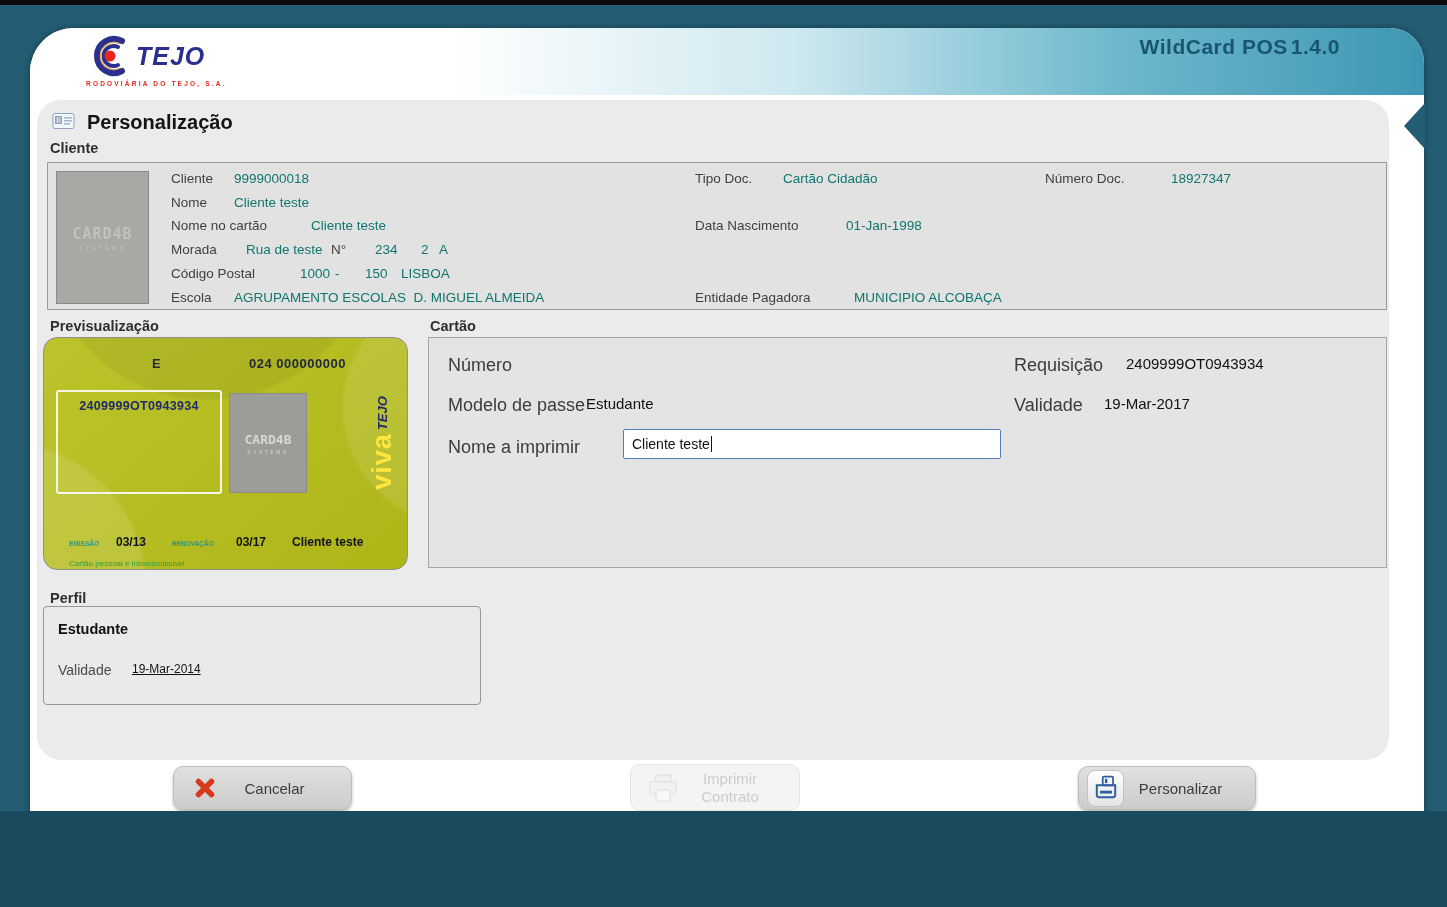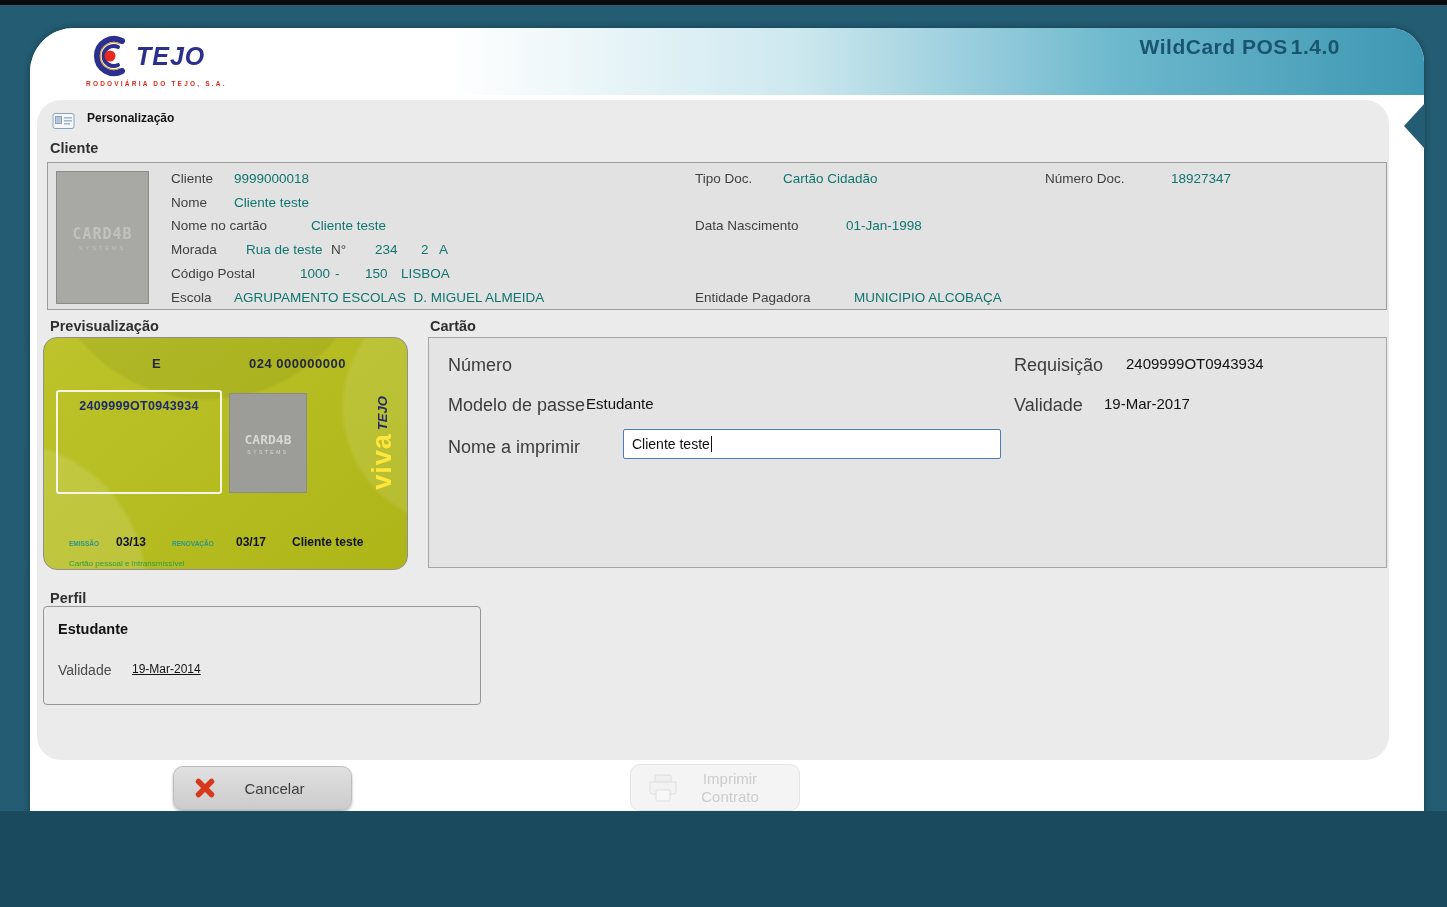--- a/index.html
+++ b/index.html
@@ -13,21 +13,21 @@
   .hdr-title .ver{margin-left:3px;}
   .hdr-status{position:absolute;right:84px;top:41px;font-size:13px;color:rgba(255,255,255,.88);white-space:nowrap;}
   .hdr-status .dt{font-size:15px;font-weight:bold;color:#fff;margin-left:10px;}
   .logo{position:absolute;left:56px;top:5px;}
   .logo-row{display:flex;align-items:center;}
   .logo-text{font-size:25px;font-weight:bold;font-style:italic;color:#2b2f8e;margin-left:2px;letter-spacing:1px;}
   .logo-sub{margin-top:1px;font-size:6.5px;font-weight:bold;color:#e02a1c;letter-spacing:2.2px;white-space:nowrap;}
   .notch{position:absolute;left:1404px;top:103px;width:0;height:0;border-top:23px solid transparent;border-bottom:23px solid transparent;border-right:21px solid #235c73;z-index:5;}
   
   .panel{position:absolute;left:7px;top:72px;width:1352px;height:660px;background:#ebebeb;border-radius:24px;}
-  .pg-title{position:absolute;left:50px;top:11px;font-size:12px;font-weight:bold;color:#141414;}
+  .pg-title{position:absolute;left:50px;top:11px;font-size:20px;font-weight:bold;color:#141414;}
   .pg-title-icon{position:absolute;left:15px;top:12px;}
   .sec-label{position:absolute;font-size:14.5px;font-weight:bold;color:#2f2f2f;}
   .groupbox{position:absolute;border:1px solid #9c9c9c;}
   .lbl{position:absolute;font-size:13.5px;color:#3f3f3f;white-space:pre;}
   .val{position:absolute;font-size:13.5px;color:#0f766e;white-space:pre;}
   
   .cli-box{left:10px;top:62px;width:1340px;height:148px;background:#e2e2e2;}
   .photo{position:absolute;left:8px;top:8px;width:93px;height:133px;background:#a8a8a4;border:1px solid #8a8a8a;display:flex;flex-direction:column;align-items:center;justify-content:center;}
   .photo .wm{font-family:"DejaVu Sans Mono",monospace;font-size:15px;font-weight:bold;color:#c1c1bd;letter-spacing:1px;}
   .photo .wm-sub{font-size:5.5px;color:#c1c1bd;letter-spacing:3px;margin-top:2px;}
@@ -214,20 +214,31 @@
       <span class="icon" style="margin-left:16px;">
         <svg width="32" height="30" viewBox="0 0 32 30">
           <rect x="8" y="2" width="16" height="7" rx="1" fill="#efefef" stroke="#dedede"></rect>
           <path d="M3 9 h26 v10 a2 2 0 0 1 -2 2 H5 a2 2 0 0 1 -2 -2 z" fill="#f2f2f2" stroke="#dedede"></path>
           <rect x="9" y="17" width="14" height="11" rx="1" fill="#f8f8f8" stroke="#dedede"></rect>
         </svg>
       </span>
       <span class="btn-label"><span>Imprimir</span><br><span>Contrato</span></span>
     </div>
 
+    <div class="btn" style="left:1048px;top:738px;width:178px;">
+      <span class="iconbox">
+        <svg width="26" height="26" viewBox="0 0 24 24">
+          <rect x="9" y="1.5" width="9.5" height="8" rx="1" fill="none" stroke="#2d5f9e" stroke-width="1.6"></rect>
+          <rect x="11" y="3.5" width="2.2" height="4" fill="#2d5f9e"></rect>
+          <path d="M3.5 9.5 h17 v9 a2 2 0 0 1 -2 2 h-13 a2 2 0 0 1 -2 -2 z" fill="none" stroke="#2d5f9e" stroke-width="1.8"></path>
+          <rect x="6.5" y="14.5" width="11" height="2.6" fill="#2d5f9e"></rect>
+        </svg>
+      </span>
+      <span class="btn-label">Personalizar</span>
+    </div>
 
     <div class="foot">
       <button class="gear-btn" title="">
         <svg width="52" height="52" viewBox="0 0 52 52">
           <circle cx="26" cy="26" r="17" fill="none" stroke="#e6e6e6" stroke-width="9" stroke-dasharray="7.5 5.6"></circle>
           <circle cx="26" cy="26" r="15.5" fill="#dadada" stroke="#b0b0b0"></circle>
           <circle cx="26" cy="26" r="7.5" fill="#4a9cb6" stroke="#9c9c9c" stroke-width="2.5"></circle>
         </svg>
       </button>
       <span class="orb" style="left:1048px;top:22px;"></span>

